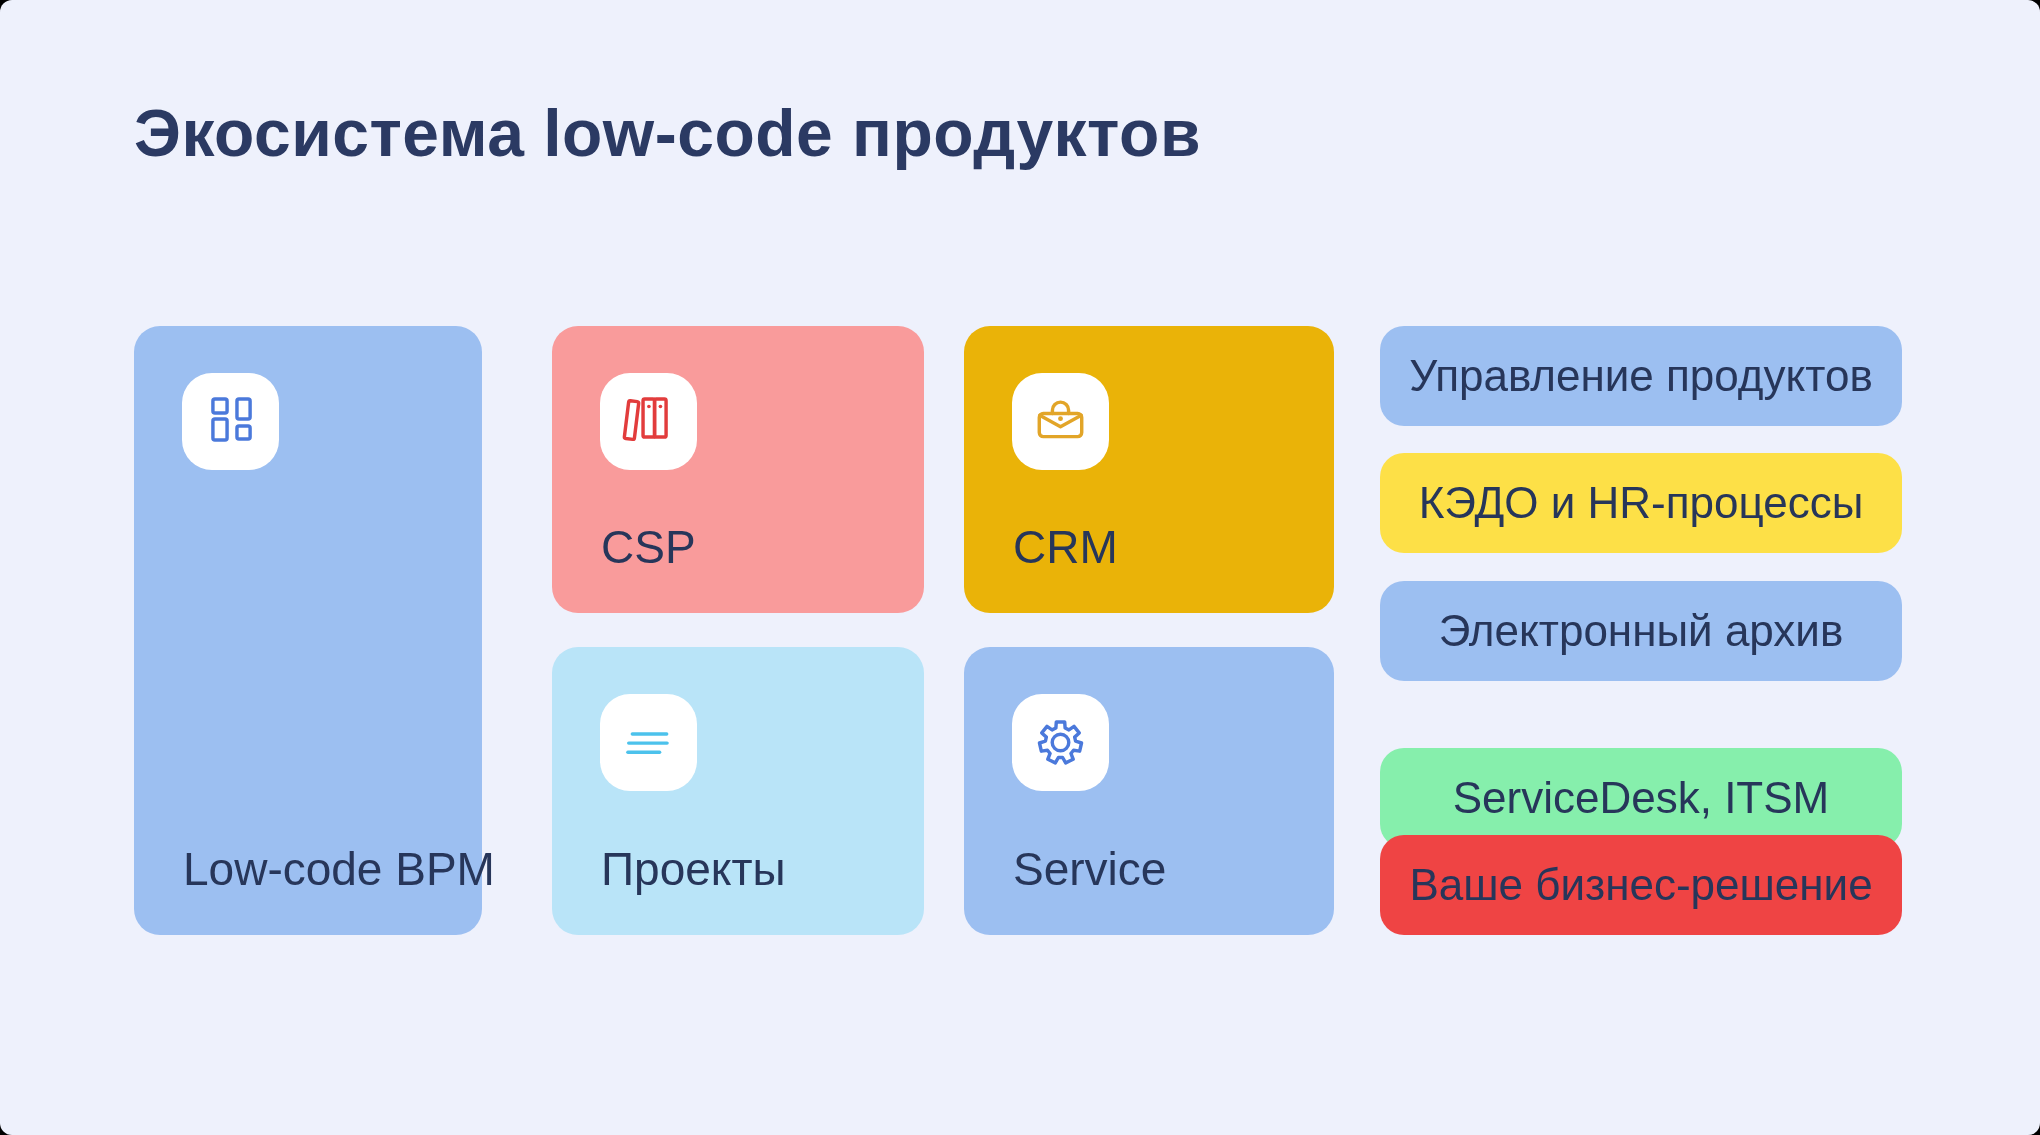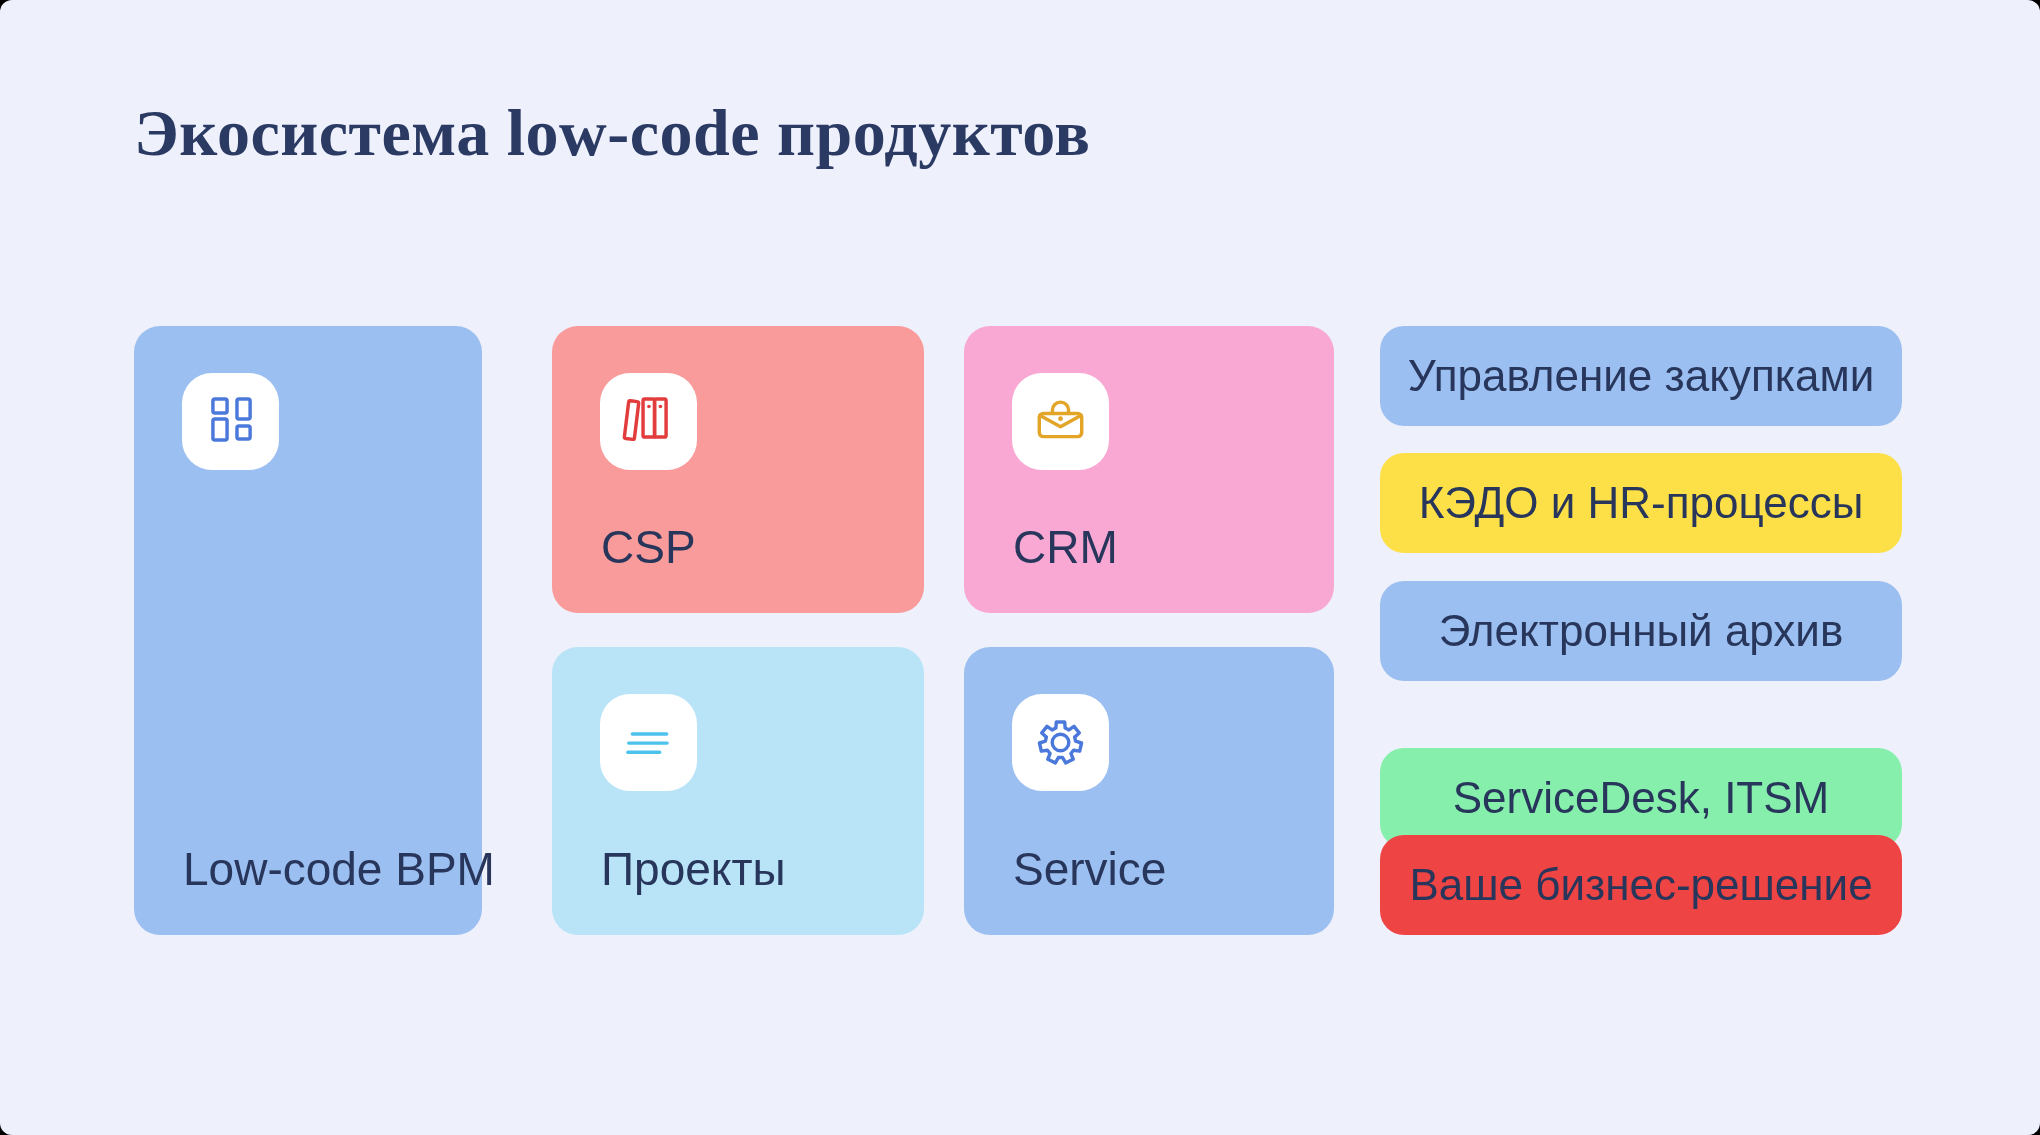--- a/index.html
+++ b/index.html
@@ -6,21 +6,21 @@
   body{
     width:2040px;height:1135px;overflow:hidden;background:#000;
     font-family:"Liberation Sans","DejaVu Sans",sans-serif;
   }
   .page{
     position:absolute;left:0;top:0;width:2040px;height:1135px;
     border-radius:12px;overflow:hidden;
   }
   .title{
     position:absolute;left:134px;top:100px;margin:0;
-    font-size:66px;font-weight:700;letter-spacing:0.5px;line-height:1;font-family:Liberation Serif, serif;
+    font-size:66px;font-weight:700;letter-spacing:0.5px;line-height:1;
   }
   .card{
     position:absolute;border-radius:26px;text-align:right;
   }
   .icon-tile{
     position:absolute;left:48px;top:47px;width:97px;height:97px;
     background:#ffffff;border-radius:30px;
     display:flex;align-items:center;justify-content:center;
   }
   .icon-tile svg{width:97px;height:97px;display:block;}
@@ -64,21 +64,21 @@
         <rect class="st" x="13.1" y="13.9" width="5" height="18.8" rx="0.8" transform="rotate(7 15.6 23.3)"></rect>
         <rect class="st" x="21.3" y="12.9" width="5.7" height="18.8" rx="0.8"></rect>
         <rect class="st" x="27" y="12.9" width="5.7" height="18.8" rx="0.8"></rect>
         <circle class="dot" cx="24.2" cy="16.6" r="0.9"></circle>
         <circle class="dot" cx="29.9" cy="16.6" r="0.9"></circle>
       </svg>
     </div>
     <div class="card-label" style="color: rgb(39, 54, 90);">CSP</div>
   </div>
 
-  <div class="card" style="left: 964px; top: 326px; width: 370px; height: 287px; background: #f9a8d4;">
+  <div class="card" style="left: 964px; top: 326px; width: 370px; height: 287px; background: #eab308;">
     <div class="icon-tile" style="color: rgb(226, 165, 40);">
       <svg viewBox="0 0 48 48">
         <path class="st" d="M20 20 v-1.6 a4 4 0 0 1 8 0 V20"></path>
         <rect class="st" x="13.5" y="20" width="21" height="11.5" rx="2"></rect>
         <path class="st" d="M13.7 20.9 L24 26.6 L34.3 20.9"></path>
         <circle class="dot" cx="24" cy="22.6" r="1.2"></circle>
       </svg>
     </div>
     <div class="card-label" style="color: rgb(39, 54, 90);">CRM</div>
   </div>
@@ -98,21 +98,21 @@
     <div class="icon-tile" style="color: rgb(75, 121, 219);">
       <svg viewBox="0 0 48 48">
         <path class="st" id="gear-outline" d="M21.93,13.81L26.07,13.81L26.29,16.86L28.16,17.76L30.68,16.03L33.26,19.26L31.01,21.34L31.47,23.36L34.40,24.25L33.48,28.28L30.45,27.82L29.16,29.44L30.28,32.29L26.56,34.08L25.04,31.43L22.96,31.43L21.44,34.08L17.72,32.29L18.84,29.44L17.55,27.82L14.52,28.28L13.60,24.25L16.53,23.36L16.99,21.34L14.74,19.26L17.32,16.03L19.84,17.76L21.71,16.86Z"></path>
         <circle class="st" cx="24" cy="24" r="4.1"></circle>
       </svg>
     </div>
     <div class="card-label" style="color: rgb(39, 54, 90);">Service</div>
   </div>
 
   <div class="pill" style="top: 326px; background: rgb(156, 191, 241);">
-    <span style="color: rgb(39, 54, 90);">Управление закупками</span>
+    <span style="color: rgb(39, 54, 90);">Управление продуктов</span>
   </div>
   <div class="pill" style="top: 453px; background: #fde047;">
     <span style="color: rgb(39, 54, 90);">КЭДО и HR-процессы</span>
   </div>
   <div class="pill" style="top: 581px; background: rgb(156, 191, 241);">
     <span style="color: rgb(39, 54, 90);">Электронный архив</span>
   </div>
   <div class="pill" style="top: 748px; background: #86efac;">
     <span style="color: rgb(39, 54, 90);">ServiceDesk, ITSM</span>
   </div>

